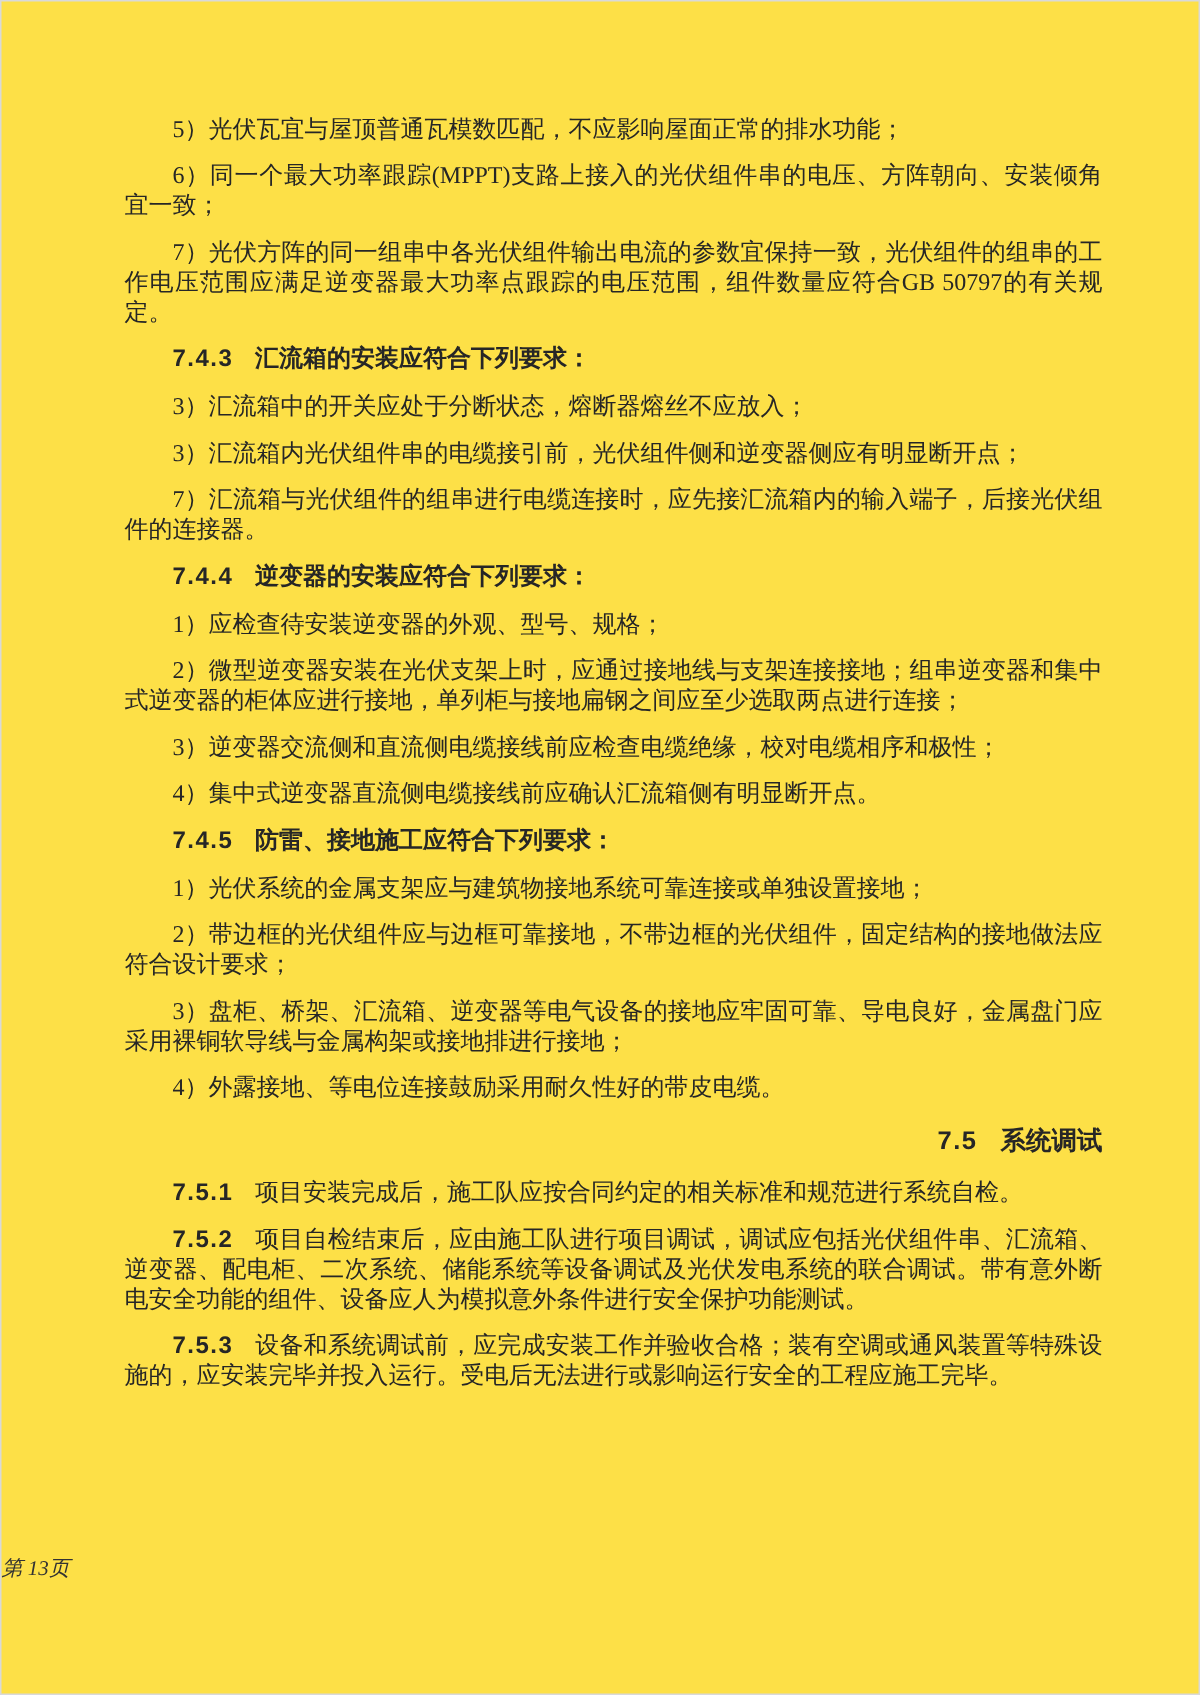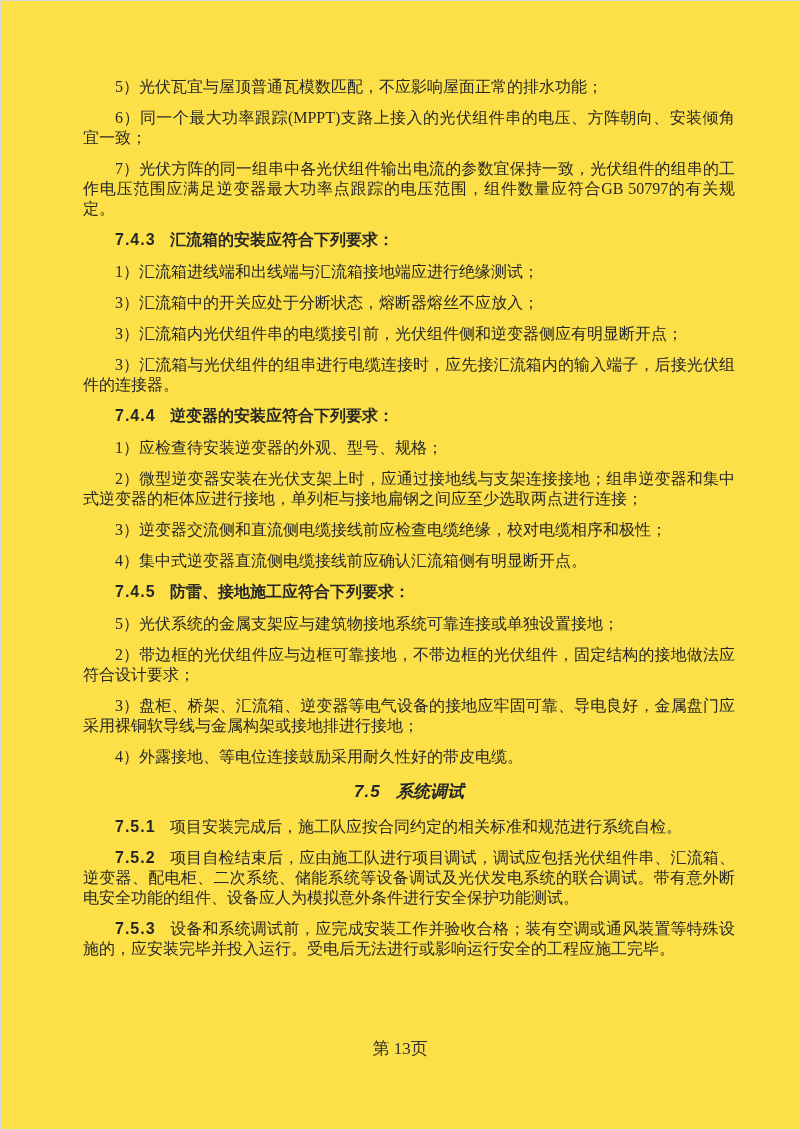--- a/index.html
+++ b/index.html
@@ -41,64 +41,62 @@
     font-weight: 600;
     margin-top: 36px;
   }
   .section-heading {
     font-family: "Liberation Sans", "DejaVu Sans", sans-serif;
     font-weight: bold;
     font-size: 17px;
     line-height: 22px;
     margin: 14px 0 14px 0;
     text-indent: 0;
-    text-align: center;
-    font-style: italic;
+    text-align: right;
   }
   .section-heading .num {
     margin-right: 0.9em;
     letter-spacing: 1px;
   }
   .footer {
     position: absolute;
     left: 0;
     right: 0;
     top: 1036px;
-    text-align: center;
-    font-size: 17px;
+    font-size: 14px;
     color: #333333;
+    font-style: italic;
   }
 </style>
 </head>
 <body>
 
 <div class="page">
   <div class="content">
 
     <p class="para">5）光伏瓦宜与屋顶普通瓦模数匹配，不应影响屋面正常的排水功能；</p>
     <p class="para">6）同一个最大功率跟踪(MPPT)支路上接入的光伏组件串的电压、方阵朝向、安装倾角宜一致；</p>
     <p class="para">7）光伏方阵的同一组串中各光伏组件输出电流的参数宜保持一致，光伏组件的组串的工作电压范围应满足逆变器最大功率点跟踪的电压范围，组件数量应符合GB 50797的有关规定。</p>
 
     <p class="para clause-heading"><span class="num">7.4.3</span><span class="txt">汇流箱的安装应符合下列要求：</span></p>
 
-    <p class="para">1）汇流箱进线端和出线端与汇流箱接地端应进行绝缘测试；</p>
     <p class="para">3）汇流箱中的开关应处于分断状态，熔断器熔丝不应放入；</p>
     <p class="para">3）汇流箱内光伏组件串的电缆接引前，光伏组件侧和逆变器侧应有明显断开点；</p>
-    <p class="para">3）汇流箱与光伏组件的组串进行电缆连接时，应先接汇流箱内的输入端子，后接光伏组件的连接器。</p>
+    <p class="para">7）汇流箱与光伏组件的组串进行电缆连接时，应先接汇流箱内的输入端子，后接光伏组件的连接器。</p>
 
     <p class="para clause-heading"><span class="num">7.4.4</span><span class="txt">逆变器的安装应符合下列要求：</span></p>
 
     <p class="para">1）应检查待安装逆变器的外观、型号、规格；</p>
     <p class="para">2）微型逆变器安装在光伏支架上时，应通过接地线与支架连接接地；组串逆变器和集中式逆变器的柜体应进行接地，单列柜与接地扁钢之间应至少选取两点进行连接；</p>
     <p class="para">3）逆变器交流侧和直流侧电缆接线前应检查电缆绝缘，校对电缆相序和极性；</p>
     <p class="para">4）集中式逆变器直流侧电缆接线前应确认汇流箱侧有明显断开点。</p>
 
     <p class="para clause-heading"><span class="num">7.4.5</span><span class="txt">防雷、接地施工应符合下列要求：</span></p>
 
-    <p class="para">5）光伏系统的金属支架应与建筑物接地系统可靠连接或单独设置接地；</p>
+    <p class="para">1）光伏系统的金属支架应与建筑物接地系统可靠连接或单独设置接地；</p>
     <p class="para">2）带边框的光伏组件应与边框可靠接地，不带边框的光伏组件，固定结构的接地做法应符合设计要求；</p>
     <p class="para">3）盘柜、桥架、汇流箱、逆变器等电气设备的接地应牢固可靠、导电良好，金属盘门应采用裸铜软导线与金属构架或接地排进行接地；</p>
     <p class="para">4）外露接地、等电位连接鼓励采用耐久性好的带皮电缆。</p>
 
     <p class="para section-heading"><span class="num">7.5</span><span class="txt">系统调试</span></p>
 
     <p class="para"><span class="num">7.5.1</span><span>项目安装完成后，施工队应按合同约定的相关标准和规范进行系统自检。</span></p>
     <p class="para"><span class="num">7.5.2</span><span>项目自检结束后，应由施工队进行项目调试，调试应包括光伏组件串、汇流箱、逆变器、配电柜、二次系统、储能系统等设备调试及光伏发电系统的联合调试。带有意外断电安全功能的组件、设备应人为模拟意外条件进行安全保护功能测试。</span></p>
     <p class="para"><span class="num">7.5.3</span><span>设备和系统调试前，应完成安装工作并验收合格；装有空调或通风装置等特殊设施的，应安装完毕并投入运行。受电后无法进行或影响运行安全的工程应施工完毕。</span></p>
 

